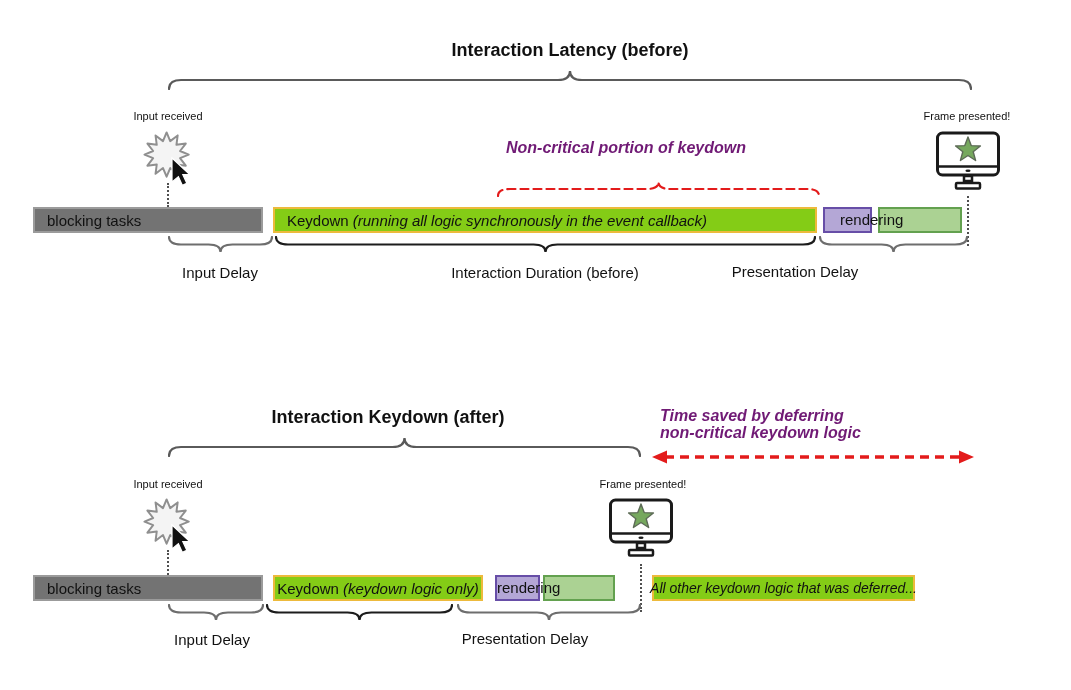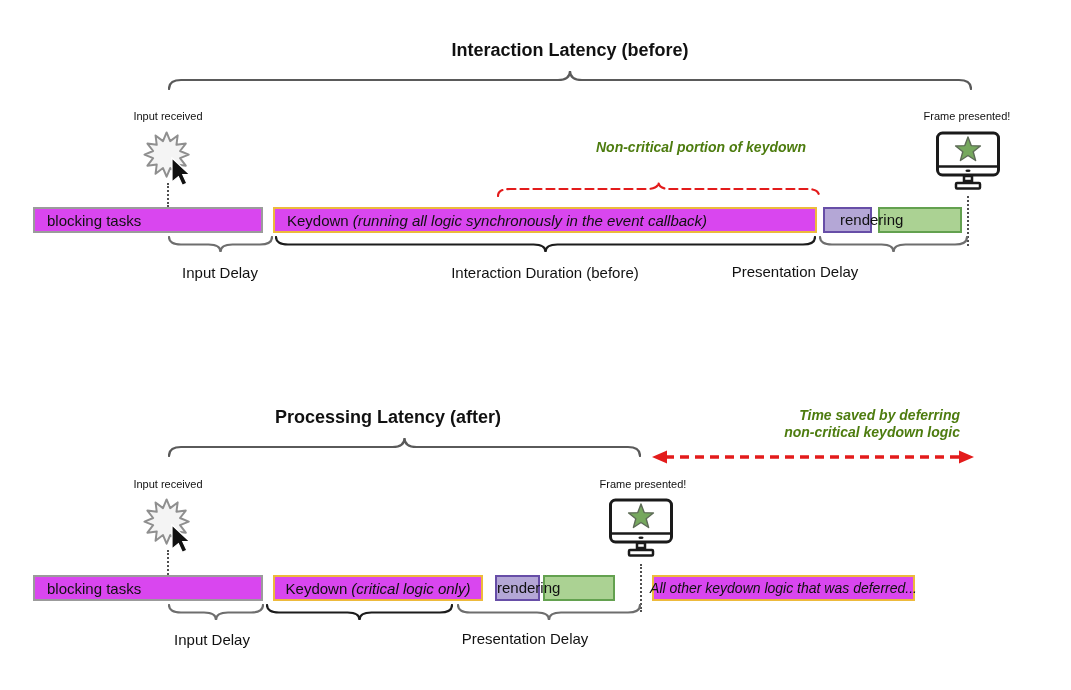--- a/index.html
+++ b/index.html
@@ -6,24 +6,24 @@
   body{
     width:1071px;height:690px;position:relative;overflow:hidden;
     background:#ffffff;color:#111;
     font-family:"Liberation Sans",sans-serif;
   }
   .abs{position:absolute}
   .center{text-align:center}
   .title{font-weight:bold;font-size:18px;line-height:20px}
   .lbl{font-size:11px;line-height:16px}
   .dlabel{font-size:15px;line-height:17px}
-  .red-annot{color:#4d7c0f;font-weight:bold;font-style:italic;font-size:14px;line-height:17px;text-align:right}
+  .red-annot{color:#701a75;font-weight:bold;font-style:italic;font-size:16px;line-height:17px;text-align:left}
   .bar{position:absolute;height:26px;box-sizing:border-box;display:flex;align-items:center;font-size:15px;white-space:nowrap}
-  .bar.gray{background:#d946ef;border:2px solid #9b9b9b}
-  .bar.yellow{background:#d946ef;border:2px solid #edba3c}
+  .bar.gray{background:#737373;border:2px solid #9b9b9b}
+  .bar.yellow{background:#84cc16;border:2px solid #edba3c}
   .bar.purple{background:#b4a7d6;border:2px solid #674ea7}
   .bar.green{background:#abd293;border:2px solid #63a14f}
   .bar.pad{padding-left:12px}
   .bar.mid{justify-content:center}
   .it{font-style:italic}
   .kd-name{margin-right:4px}
   .rend-lbl{position:absolute;font-size:15px;line-height:22px;text-align:left}
   .vdot{position:absolute;width:0;border-left:2px dotted #4f4f4f}
   .brace{position:absolute}
   .deferred-bar{font-size:14px}
@@ -96,21 +96,21 @@
         <path d="M1 1 Q1 8.5 13 8.5 L62.5 8.5 Q74.5 8.5 74.5 16 Q74.5 8.5 86.5 8.5 L136 8.5 Q148 8.5 148 1" fill="none" stroke="currentColor" stroke-width="2.2" stroke-linecap="round"></path>
       </svg></div>
 
   <div class="abs center dlabel" style="left:160px;top:264px;width:120px">Input Delay</div>
   <div class="abs center dlabel" style="left:425px;top:264px;width:240px">Interaction Duration (before)</div>
   <div class="abs center dlabel" style="left:730px;top:263px;width:130px">Presentation Delay</div>
 </div>
 
 <div class="abs" style="left:0;top:340px;width:1071px;height:350px">
 
-  <div class="abs center title" style="left:168px;top:67px;width:440px">Processing Latency (after)</div>
+  <div class="abs center title" style="left:168px;top:67px;width:440px">Interaction Keydown (after)</div>
 
   <div class="brace" style="left:168px;top:97px;width:473px;height:20px;color:#5a5a5a"><svg width="473" height="20" viewBox="0 0 473 20">
         <path d="M1 19 Q1 10 13 10 L224.5 10 Q236.5 10 236.5 1 Q236.5 10 248.5 10 L460 10 Q472 10 472 19" fill="none" stroke="currentColor" stroke-width="2.2" stroke-linecap="round"></path>
       </svg></div>
 
   <div class="abs red-annot" style="left:660px;top:67px;width:300px">
     <div>Time saved by deferring</div>
     <div>non-critical keydown logic</div>
   </div>
 
@@ -148,21 +148,21 @@
     </svg>
   </div>
 
   <div class="vdot" style="left:640px;top:224px;height:48px"></div>
 
   <div class="bar gray pad" style="left:33px;top:235px;width:230px">
     <span>blocking tasks</span>
   </div>
   <div class="bar yellow mid" style="left:273px;top:235px;width:210px">
     <span class="kd-name">Keydown</span>
-    <span class="it">(critical logic only)</span>
+    <span class="it">(keydown logic only)</span>
   </div>
   <div class="bar purple" style="left:495px;top:235px;width:45px"></div>
   <div class="bar green" style="left:543px;top:235px;width:72px"></div>
   <div class="rend-lbl" style="left:497px;top:237px;width:110px">rendering</div>
   <div class="bar yellow mid deferred-bar" style="left:652px;top:235px;width:263px">
     <span class="it">All other keydown logic that was deferred...</span>
   </div>
 
   <div class="brace" style="left:168px;top:264px;width:96px;height:17px;color:#6e6e6e"><svg width="96" height="17" viewBox="0 0 96 17">
         <path d="M1 1 Q1 8.5 13 8.5 L36 8.5 Q48 8.5 48 16 Q48 8.5 60 8.5 L83 8.5 Q95 8.5 95 1" fill="none" stroke="currentColor" stroke-width="2.2" stroke-linecap="round"></path>

